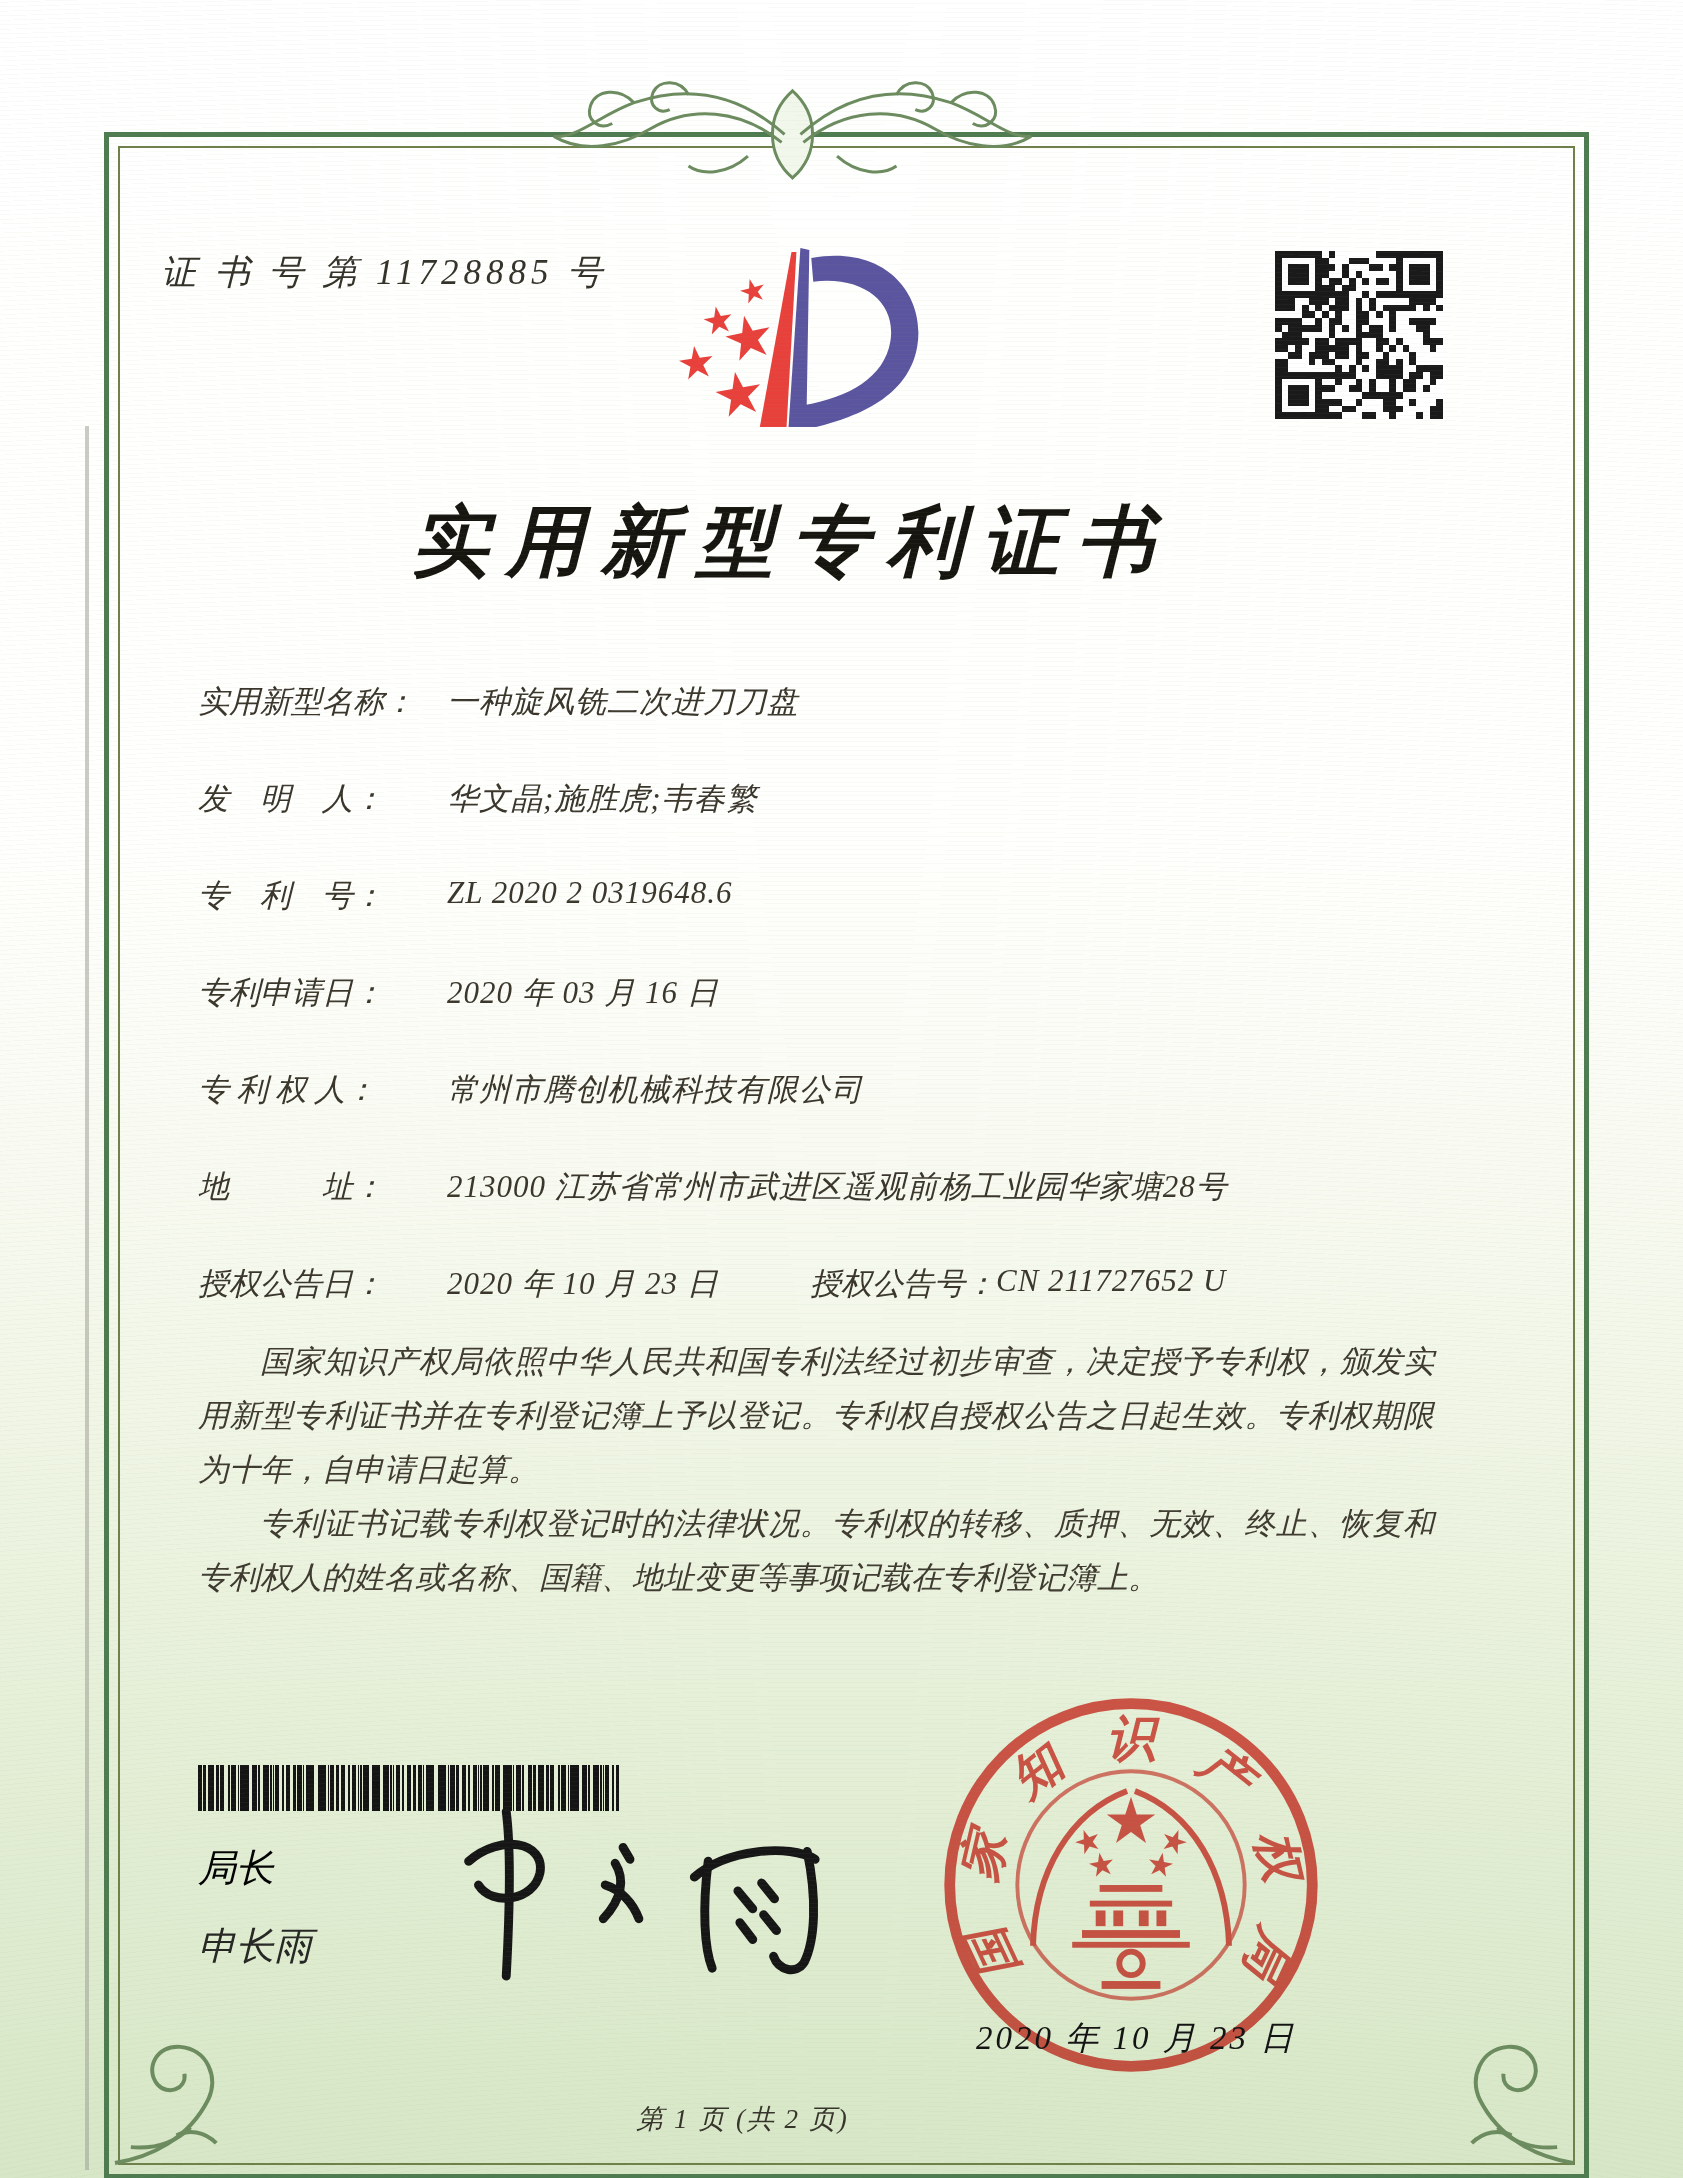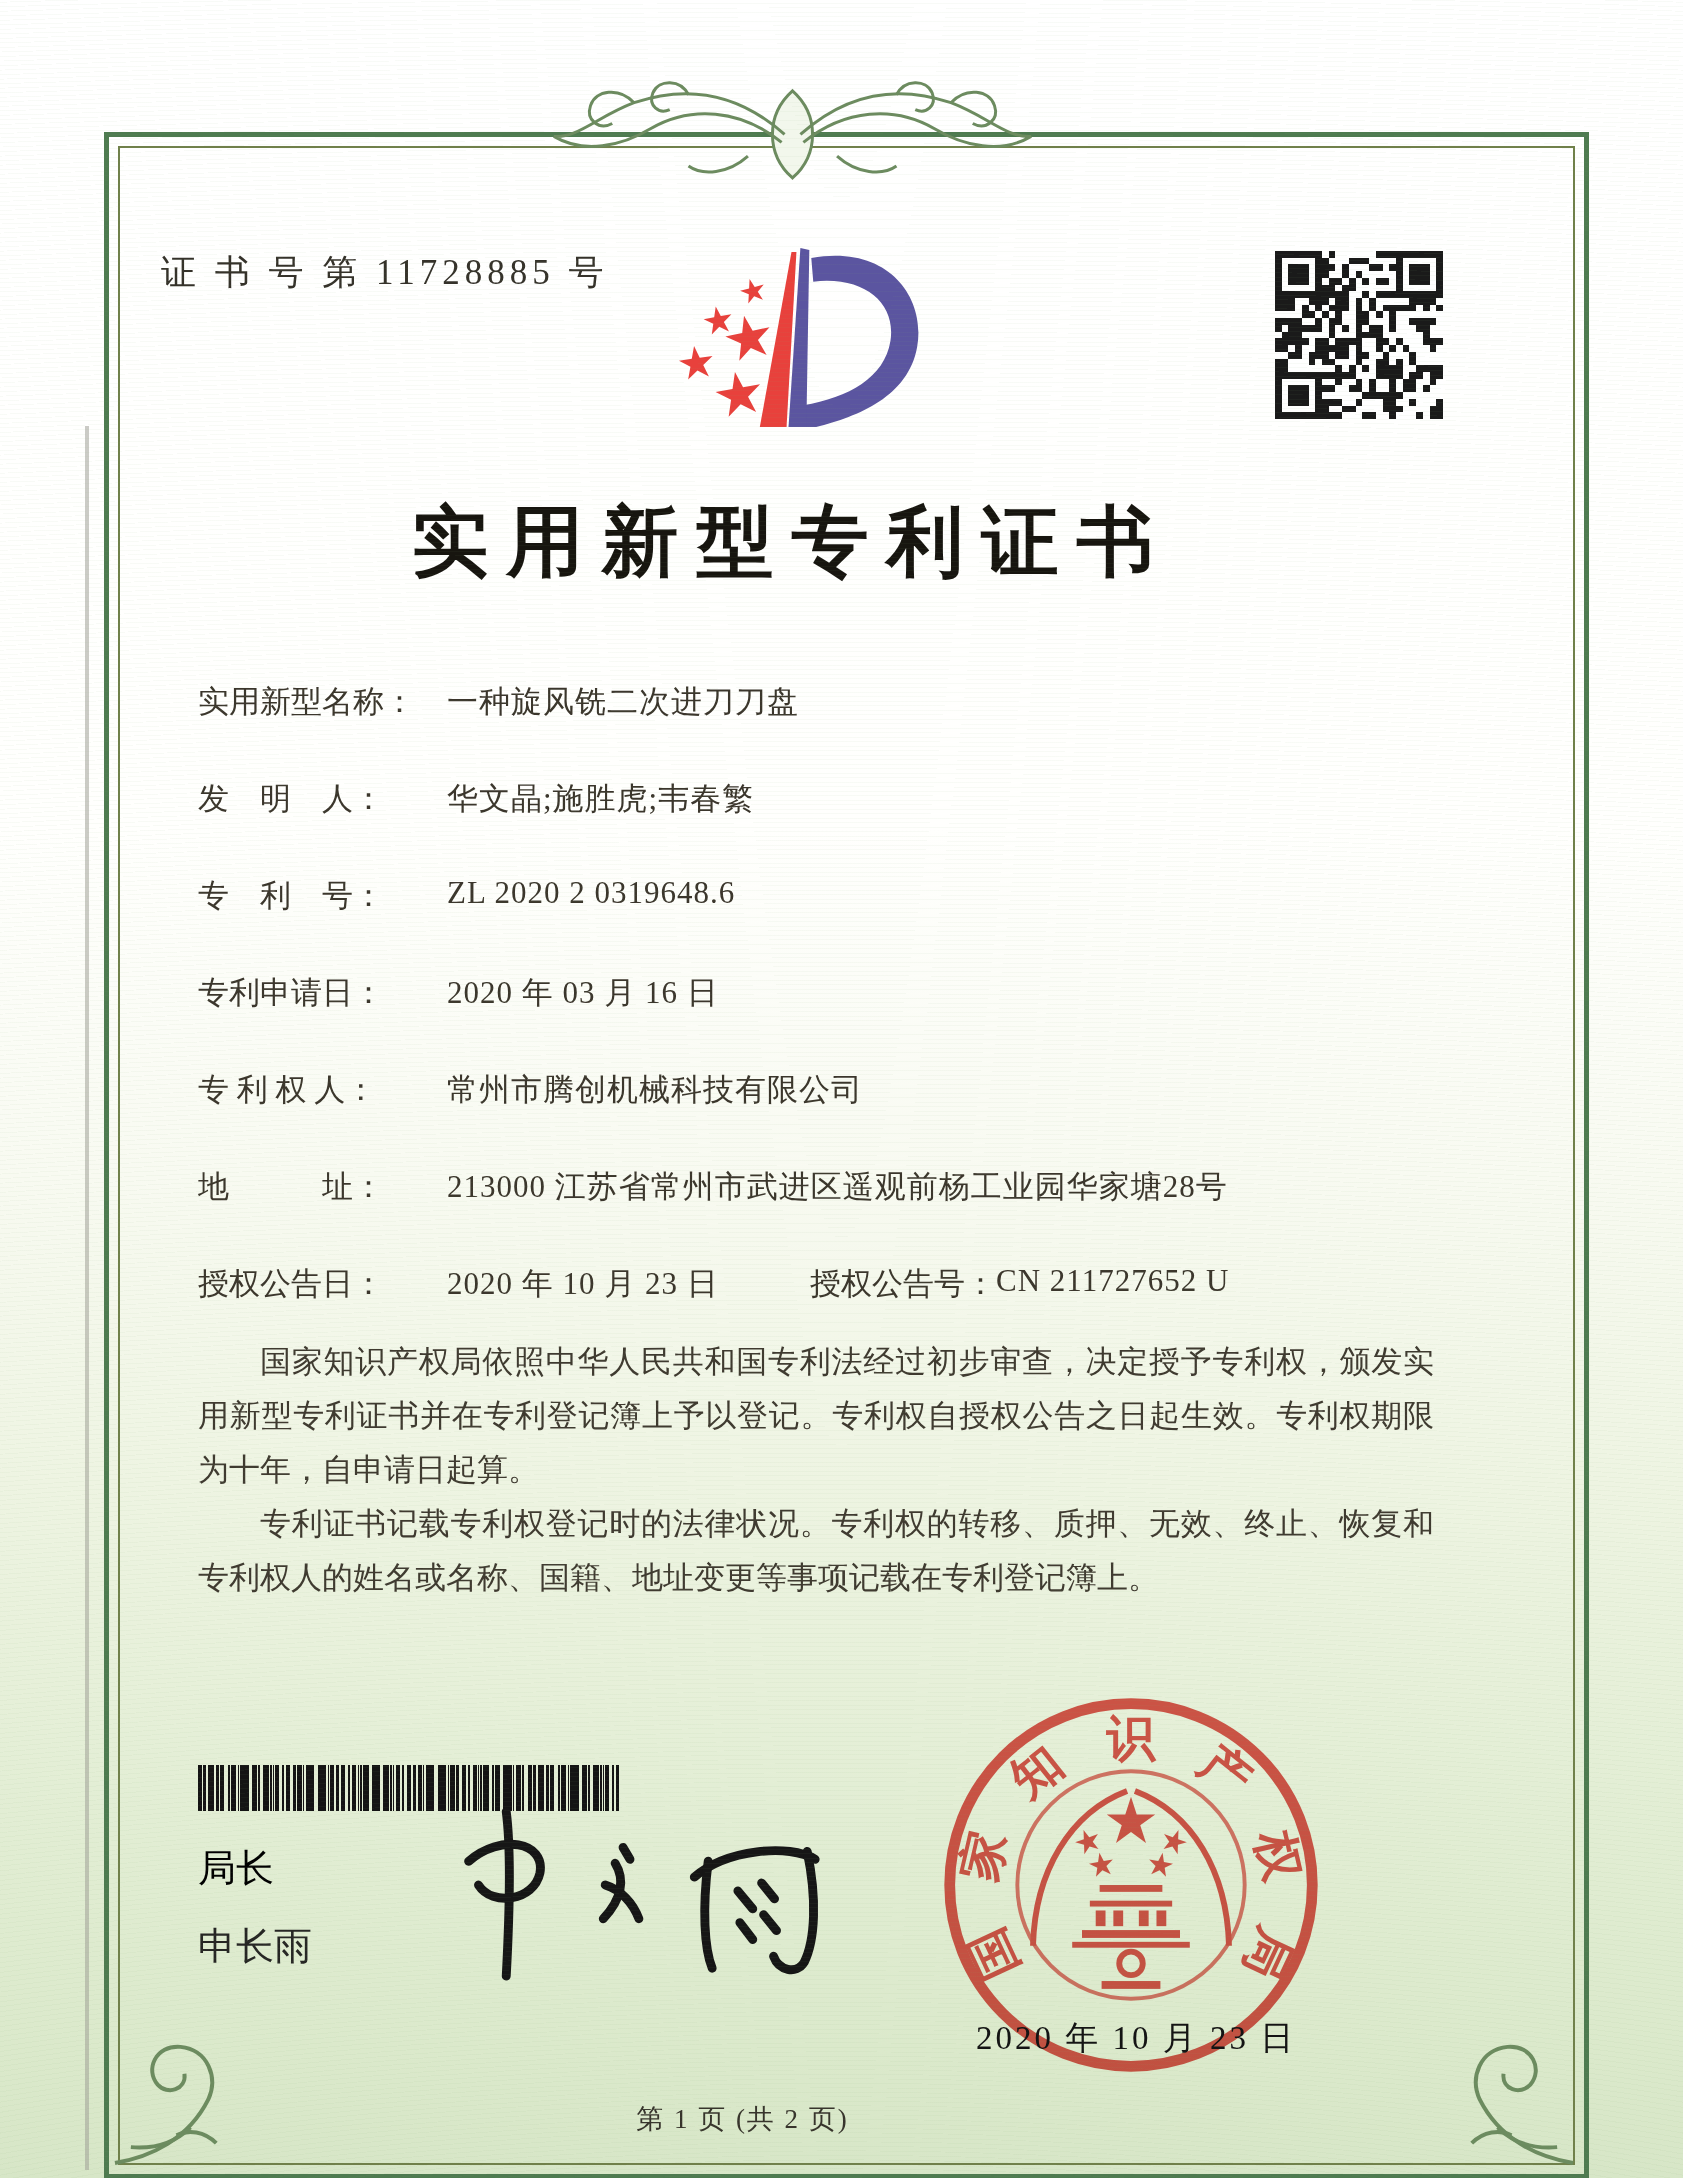--- a/index.html
+++ b/index.html
@@ -1,20 +1,21 @@
 <!DOCTYPE html>
 <html><head>
 <meta charset="utf-8">
 <style>
   html,body{margin:0;padding:0;}
   body{width:1683px;height:2178px;overflow:hidden;
        font-family:"Liberation Serif","DejaVu Serif",serif;}
   .page{position:relative;width:1683px;height:2178px;
     background:
       linear-gradient(180deg,#ffffff 0%,#fffffd 38%,#f8faf1 54%,#eef4e2 68%,#e3eed5 82%,#dbe9cb 94%,#d7e6c7 100%);
+    font-style: italic;
   }
   .page::after{content:"";position:absolute;inset:0;pointer-events:none;
     background:repeating-radial-gradient(ellipse 1386px 416px at 50% 118%,
       rgba(130,170,115,.055) 0 3px, rgba(255,255,255,0) 3px 15px);}
   .frame-outer{position:absolute;left:104px;top:132px;width:1475px;height:2037px;
     border:5px solid #4e7b50;}
   .frame-inner{position:absolute;left:9px;top:9px;right:9px;bottom:9px;
     border:2px solid #70804a;}
   .scan-shadow{position:absolute;left:85px;top:426px;width:4px;height:1744px;
     background:#a0a098;opacity:.55;}

